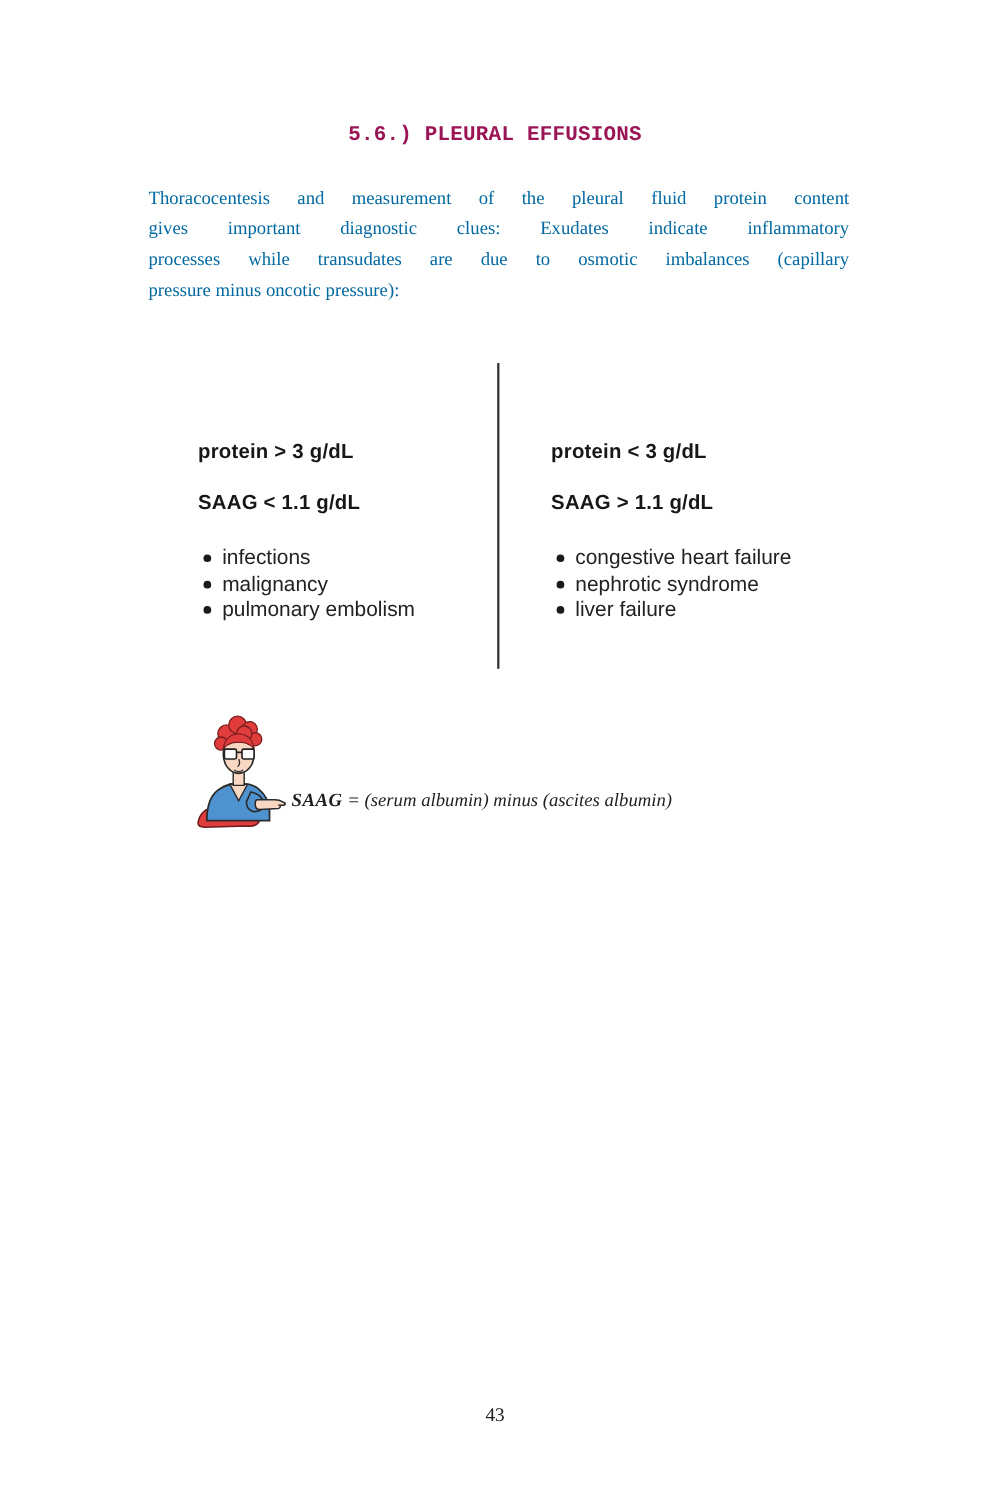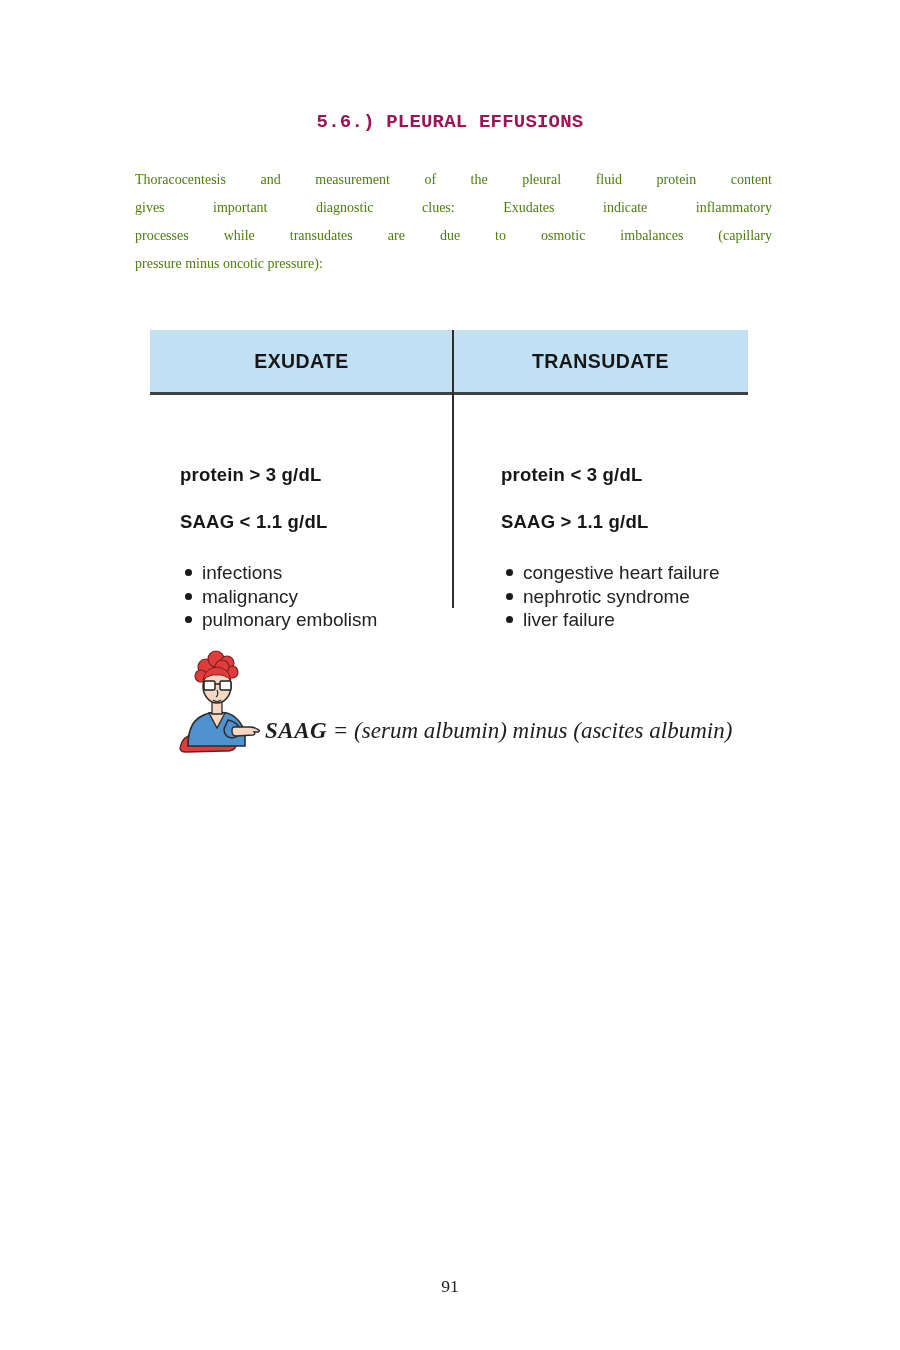--- a/index.html
+++ b/index.html
@@ -27,23 +27,23 @@
     letter-spacing: 0.2px;
     color: #9B1556;
   }
 
   
   .intro {
     position: absolute;
     top: 166px;
     left: 135px;
     width: 637px;
-    font-size: 14px;
+    font-size: 17px;
     line-height: 28px;
-    color: #4d7c0f;
+    color: #0369a1;
   }
   .pline { white-space: nowrap; }
   .pline.j { text-align: justify; text-align-last: justify; white-space: normal; }
 
   
   .ctable {
     position: absolute;
     left: 150px;
     top: 330px;
     width: 598px;
@@ -110,21 +110,21 @@
     position: absolute;
     left: 176px;
     top: 650px;
     width: 84px;
     height: 104px;
   }
   .note-text {
     position: absolute;
     left: 265px;
     top: 718px;
-    font-size: 23px;
+    font-size: 17px;
     font-style: italic;
     color: #1e1e1e;
     white-space: nowrap;
   }
   .note-text .term { font-weight: bold; letter-spacing: 0.5px; }
 
   
   .pagenum {
     position: absolute;
     top: 1276px;
@@ -143,24 +143,20 @@
   <h1 class="title">5.6.) PLEURAL EFFUSIONS</h1>
 
   <div class="intro">
     <div class="pline j">Thoracocentesis and measurement of the pleural fluid protein content</div>
     <div class="pline j">gives important diagnostic clues: Exudates indicate inflammatory</div>
     <div class="pline j">processes while transudates are due to osmotic imbalances (capillary</div>
     <div class="pline">pressure minus oncotic pressure):</div>
   </div>
 
   <div class="ctable">
-    <div class="thead">
-      <div class="th left">EXUDATE</div>
-      <div class="th right">TRANSUDATE</div>
-    </div>
     <div class="vline"></div>
     <div class="tbody">
       <div class="tcol left">
         <div class="crit">protein &gt; 3 g/dL</div>
         <div class="crit">SAAG &lt; 1.1 g/dL</div>
         <ul class="blist">
           <li><span class="dot"></span><span>infections</span></li>
           <li><span class="dot"></span><span>malignancy</span></li>
           <li><span class="dot"></span><span>pulmonary embolism</span></li>
         </ul>
@@ -212,15 +208,15 @@
 
     <path d="M41,40 Q43,45 40,47" fill="none" stroke="#2b2b2b" stroke-width="1.2"></path>
 
     <path d="M37,50 Q41,53 45,50" fill="none" stroke="#2b2b2b" stroke-width="1.2"></path>
   </svg>
 
   <div class="note-text">
     <span class="term">SAAG</span><span> = (serum albumin) minus (ascites albumin)</span>
   </div>
 
-  <div class="pagenum">91</div>
+  <div class="pagenum">43</div>
 
 </div>
 
 </body></html>

